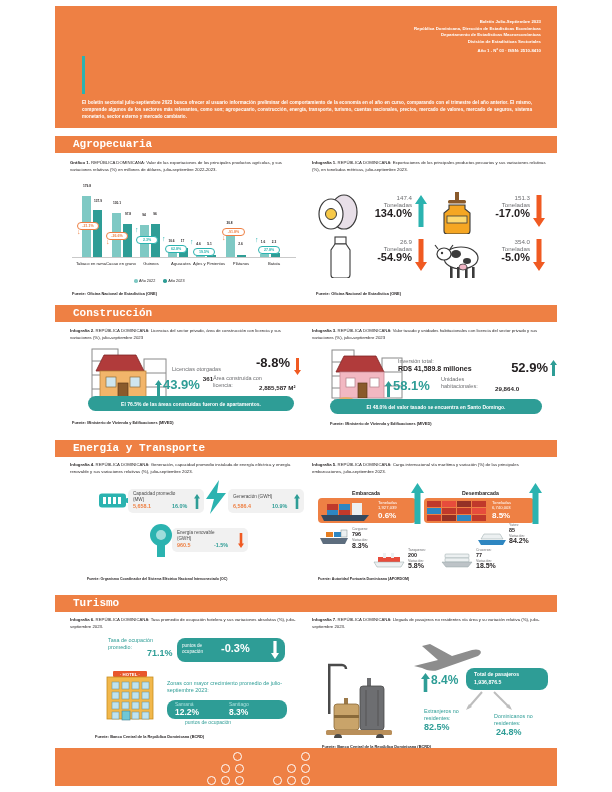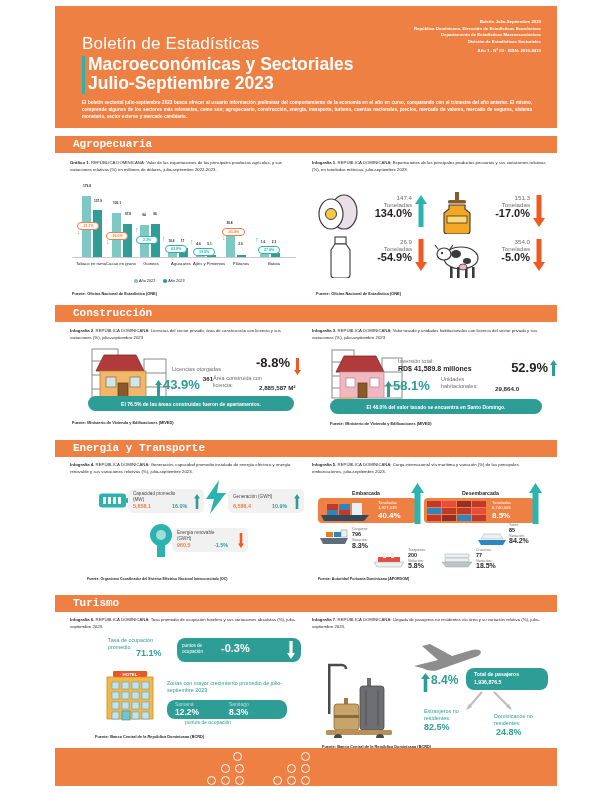--- a/index.html
+++ b/index.html
@@ -149,24 +149,21 @@
   .footer {
     position:absolute; left:55px; bottom:6px; width:502px; height:38px;
     background:#ee8044; overflow:hidden;
   }
   .dot { position:absolute; border:0.8px solid #ffffff; border-radius:50%; width:9px; height:9px; }
 </style>
 </head>
 <body>
 
 <div class="header">
-  <div class="hdr-title1">Boletín de Estadísticas</div>
   <div class="hdr-accent"></div>
-  <div class="hdr-title2">Macroeconómicas y Sectoriales</div>
-  <div class="hdr-title3">Julio-Septiembre 2023</div>
   <div class="hdr-body">El boletín sectorial julio-septiembre 2023 busca ofrecer al usuario información preliminar del comportamiento de la economía en el año en curso, comparando con el trimestre del año anterior. El mismo, comprende algunos de los sectores más relevantes, como son; agropecuario, construcción, energía, transporte, turismo, cuentas nacionales, precios, mercado de valores, mercado de seguros, sistema monetario, sector externo y mercado cambiario.</div>
 
   <div class="logo-wrap">
     <div class="hdr-meta">
       <div>Boletín Julio-Septiembre 2023</div>
       <div>República Dominicana, Dirección de Estadísticas Económicas</div>
       <div>Departamento de Estadísticas Macroeconómicas</div>
       <div>División de Estadísticas Sectoriales</div>
       <div class="sp">Año 1 - Nº 03 ·  ISSN: 2510-8410</div>
     </div>
@@ -503,21 +500,21 @@
   <svg width="58" height="23" style="position:absolute; left:1px; top:1px">
     <rect x="8" y="5" width="11" height="6" fill="#c0392b"></rect>
       <rect x="20" y="5" width="11" height="6" fill="#2e86c1"></rect>
     <rect x="8" y="11" width="11" height="5" fill="#2e86c1"></rect>
       <rect x="20" y="11" width="11" height="5" fill="#c0392b"></rect>
     <rect x="33" y="4" width="10" height="12" fill="#ecf0f1"></rect>
     <path d="M2 16 h48 l-5 6 h-40 z" fill="#34495e"></path>
   </svg>
   <div class="cargo-t" style="position:absolute; left:60px; top:2px;">Toneladas</div>
   <div class="cargo-n" style="position:absolute; left:60px; top:7px;">1,927,039</div>
-  <div class="cargo-p" style="position:absolute; left:60px; top:13px;">40.4%</div>
+  <div class="cargo-p" style="position:absolute; left:60px; top:13px;">0.6%</div>
 </div>
 <svg width="13" height="41" style="position:absolute; left:411px; top:483px">
   <polygon points="6.5,0 13,10 9.5,10 9.5,41 3.5,41 3.5,10 0,10" fill="#2bb3b0"></polygon>
 </svg>
 
 <div class="cargo-ttl" style="left:462px; top:490px;">Desembarcada</div>
 <div class="cargo-band" style="left:424px; top:498px; width:110px; height:25px;">
   <svg width="66" height="23" style="position:absolute; left:1px; top:1px">
     <g>
       <rect x="2" y="2" width="14" height="6" fill="#c0392b"></rect>
@@ -598,22 +595,22 @@
 </div>
 
 <div class="panel" style="left:70px; top:617px; width:228px;">
   <div class="cap">
     <b>Infografía 6.</b>
     <span>REPÚBLICA DOMINICANA: Tasa promedio de ocupación hotelera y sus variaciones absolutas (%), julio-septiembre 2023.</span>
   </div>
 </div>
 
 <div class="t-lab" style="position:absolute; left:108px; top:637px; width:68px; text-align:left;">Tasa de ocupación promedio:</div>
-<div class="t-num" style="position:absolute; left:136px; top:648px;text-align:center;">71.1%</div>
-<div class="tpill" style="left:177px; top:638px; width:124px; height:24px;">
+<div class="t-num" style="position:absolute; left:147px; top:648px;text-align:center;">71.1%</div>
+<div class="tpill" style="left:177px; top:638px; width:108px; height:24px;">
   <div style="position:absolute; left:5px; top:5px; width:38px; font-size:4.6px; color:#fff; line-height:5.6px;">puntos de ocupación</div>
   <div style="position:absolute; left:44px; top:4px; font-size:11px; font-weight:bold; color:#fff;">-0.3%</div>
   <svg width="8" height="18" style="position:absolute; right:6px; top:3px">
     <polygon points="4,18 8,12 5.6,12 5.6,0 2.4,0 2.4,12 0,12" fill="#ffffff"></polygon>
   </svg>
 </div>
 
 <svg width="62" height="58" style="position:absolute; left:99px; top:665px">
   <rect x="14" y="6" width="34" height="6" rx="1" fill="#e8562c"></rect>
   <text x="31" y="11" font-size="4.4" fill="#ffffff" text-anchor="middle" font-family="Liberation Sans, sans-serif" font-weight="bold">· HOTEL ·</text>

